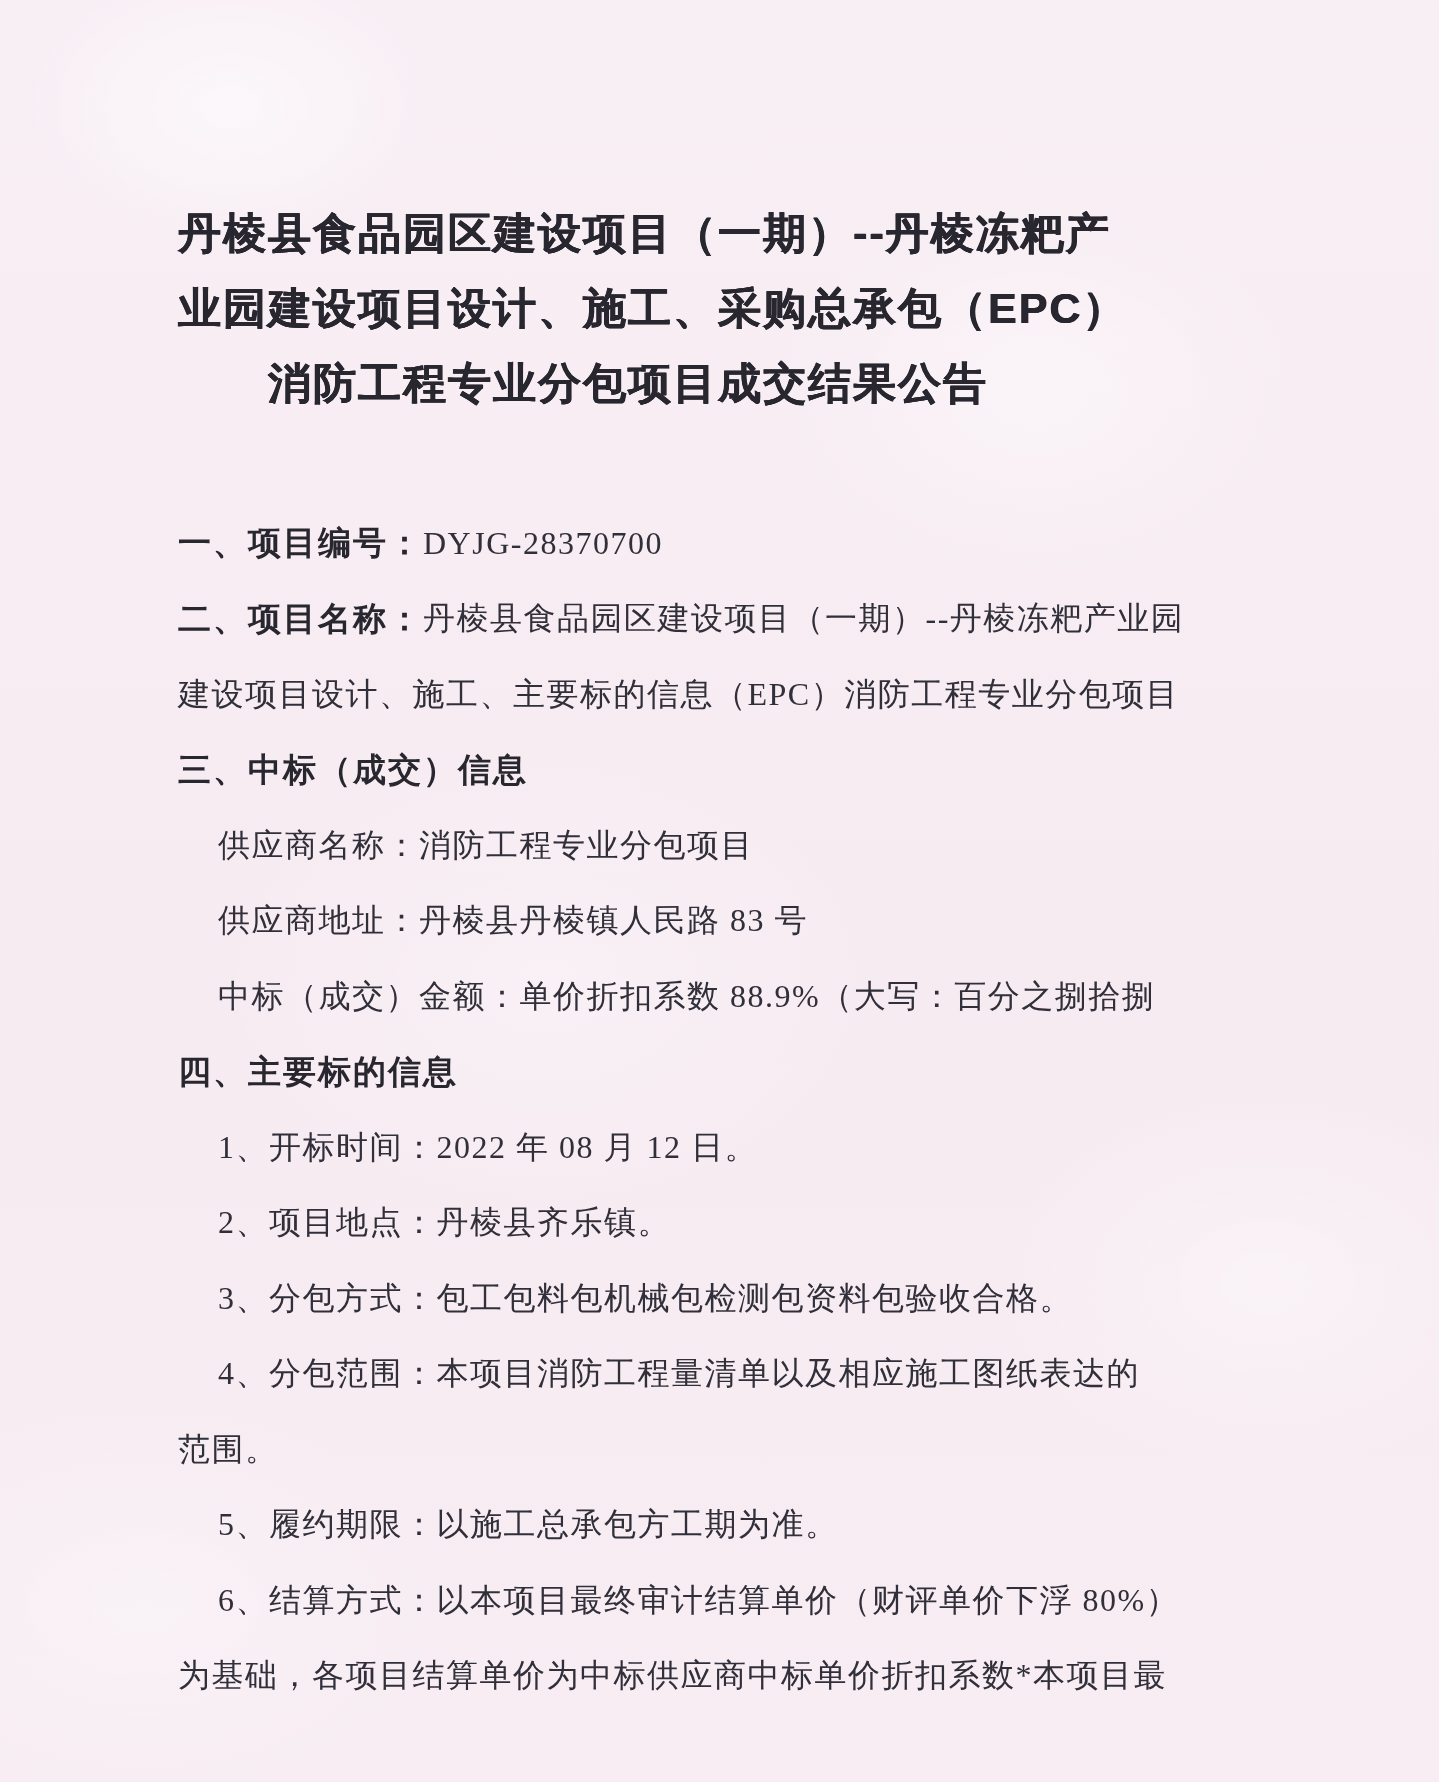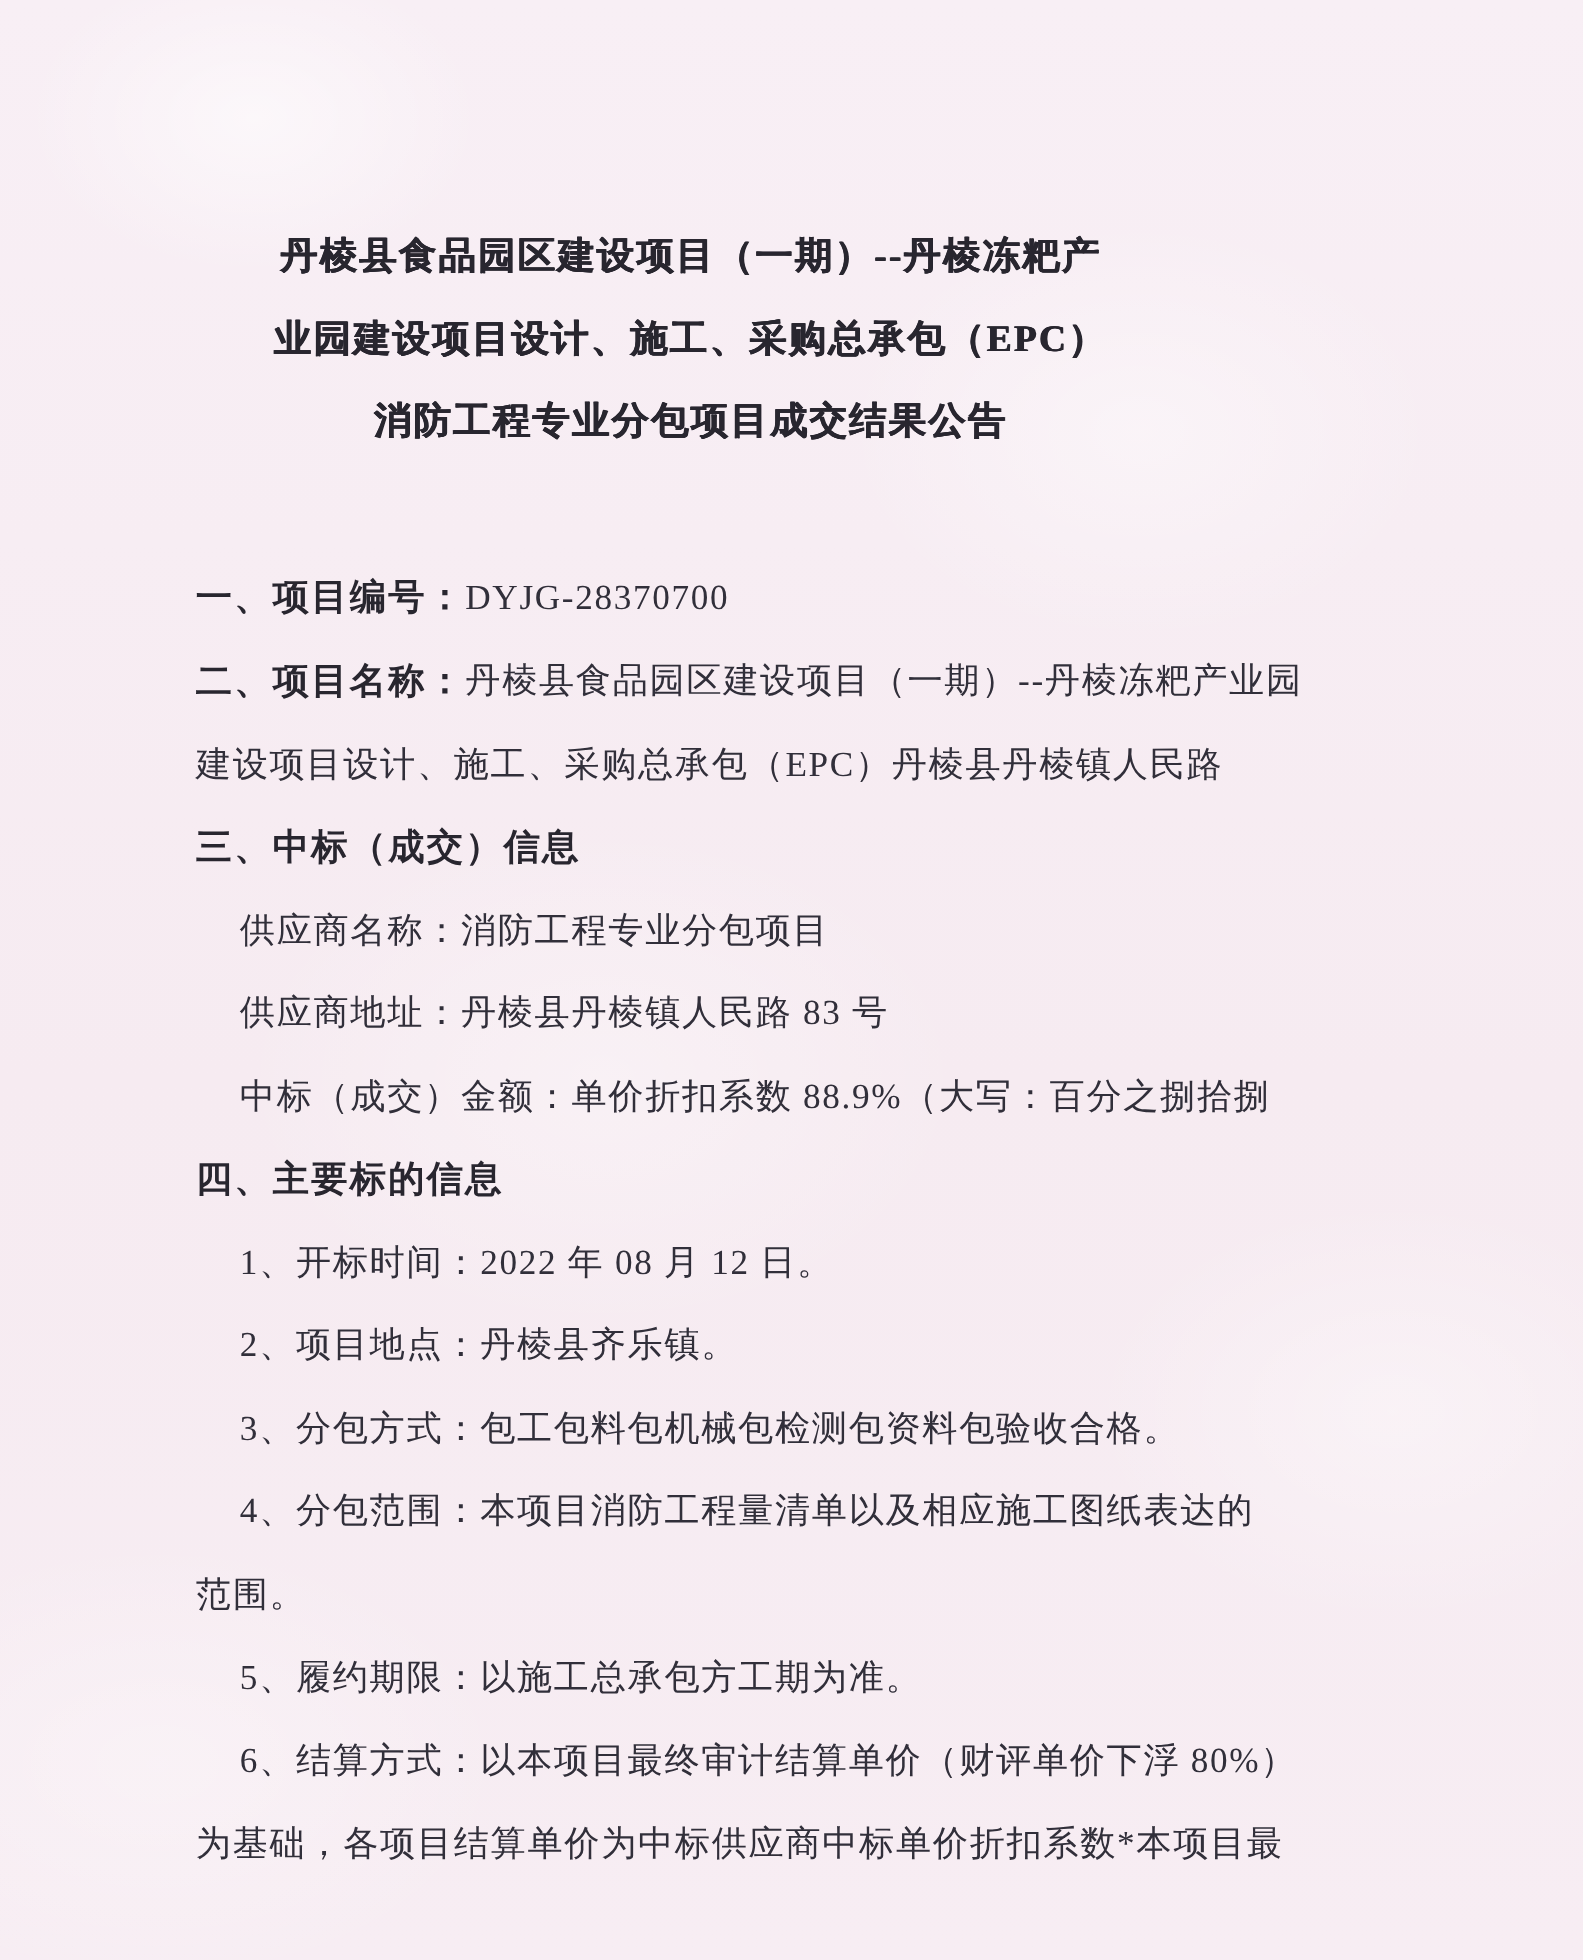--- a/index.html
+++ b/index.html
@@ -27,23 +27,23 @@
   }
   .title-block {
     position: absolute;
     left: 178px;
     top: 196px;
     width: 900px;
     text-align: center;
     color: var(--ink-heavy, #28262f);
   }
   .title-line {
-    font-family: Liberation Serif, serif;
+    font-family: Liberation Sans, sans-serif;
     font-weight: bold;
-    font-size: 34px;
+    font-size: 43px;
     line-height: 75px;
     letter-spacing: 2px;
     white-space: nowrap;
     text-shadow: 0.6px 0 0 currentColor, -0.3px 0 0 currentColor;
   }
   .body-block {
     position: absolute;
     left: 178px;
     top: 506px;
     width: 910px;
@@ -87,21 +87,21 @@
         <span class="blabel">一、项目编号：</span>
         <span class="btext">DYJG-28370700</span>
       </div>
 
   <div class="bline">
         <span class="blabel">二、项目名称：</span>
         <span class="btext">丹棱县食品园区建设项目（一期）--丹棱冻粑产业园</span>
       </div>
 
   <div class="bline">
-        <span class="btext">建设项目设计、施工、采购总承包（EPC）丹棱县丹棱镇人民路</span>
+        <span class="btext">建设项目设计、施工、主要标的信息（EPC）消防工程专业分包项目</span>
       </div>
 
   <div class="bline">
         <span class="blabel">三、中标（成交）信息</span>
         <span class="btext"></span>
       </div>
 
   <div class="bline indent">
         <span class="btext">供应商名称：消防工程专业分包项目</span>
       </div>

